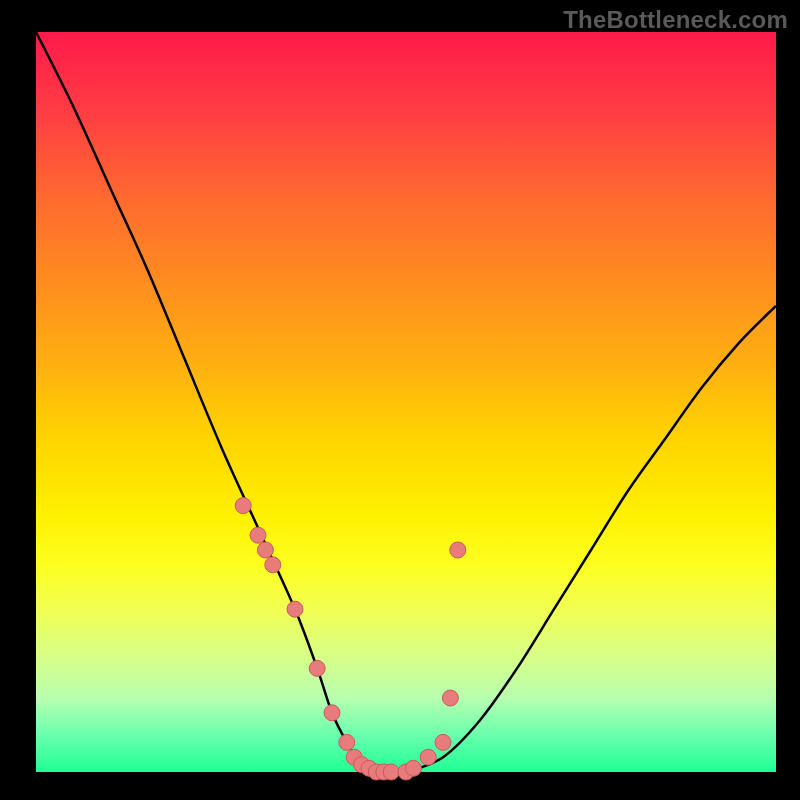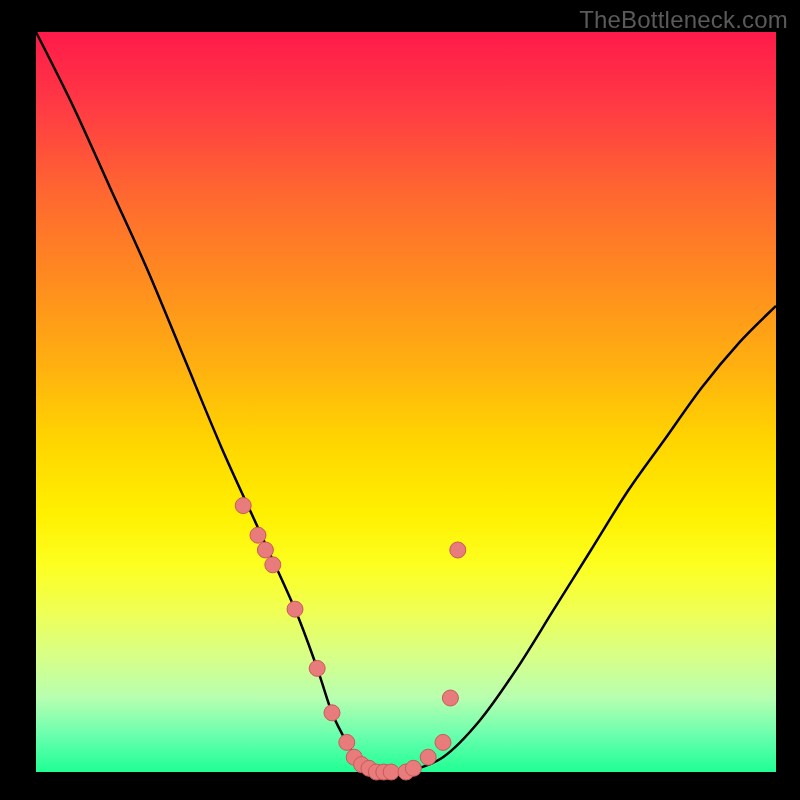--- a/index.html
+++ b/index.html
@@ -27,21 +27,21 @@
       #d9ff84 84%,
       #b7ffb0 90%,
       #6affae 95%,
       #1fff94 100%);
   }
   .watermark {
     position: absolute;
     top: 6px; right: 12px;
     font-family: Arial, Helvetica, sans-serif;
     font-size: 24px;
-    font-weight: 400;
+    font-weight: 700;
     color: #5a5a5a;
     letter-spacing: 0.2px;
   }
   .curve-layer {
     position: absolute;
     left: 0; top: 0;
     width: 800px; height: 800px;
     pointer-events: none;
   }
 </style>

